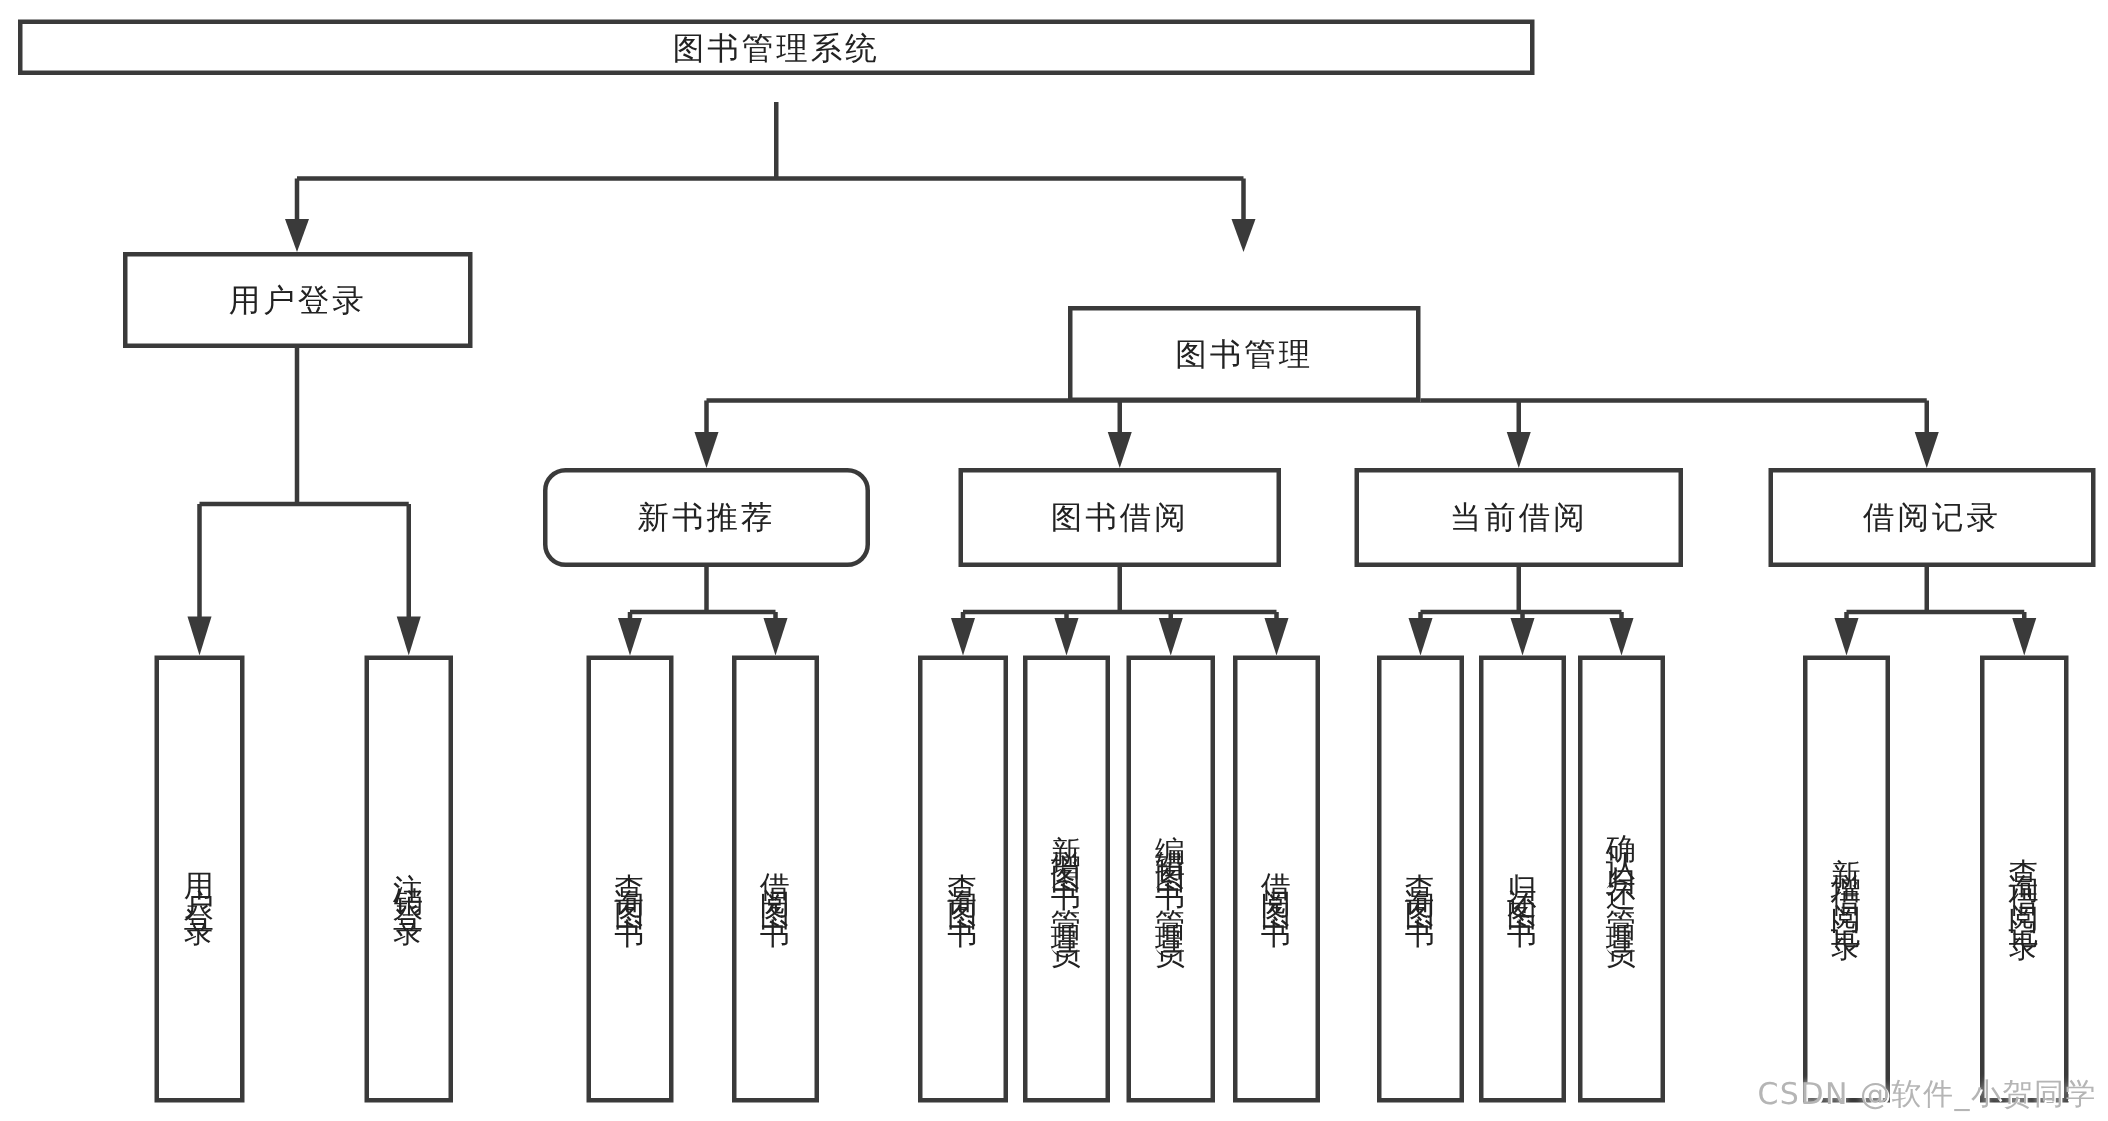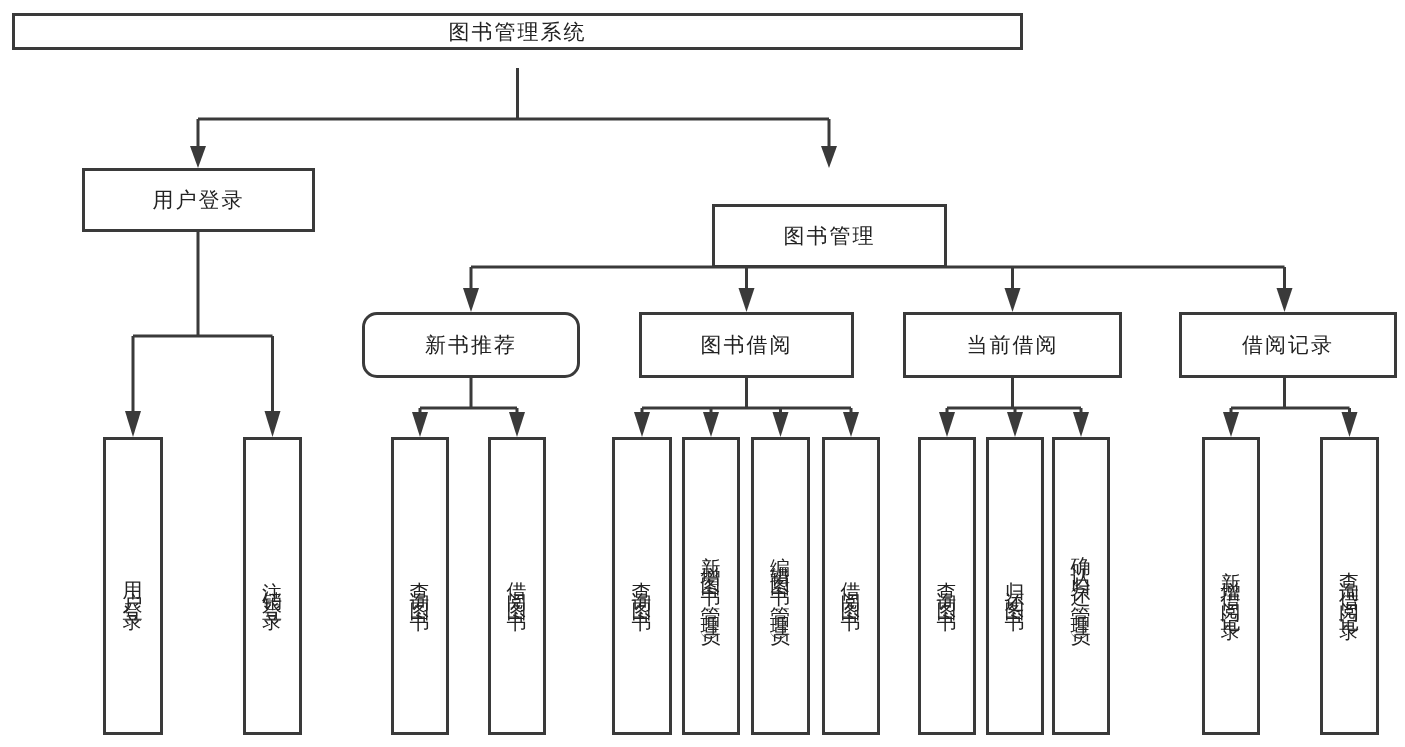--- a/index.html
+++ b/index.html
@@ -160,14 +160,15 @@
     <span>确认归还（管理员）</span>
   </div>
 
   <div class="node leaf" style="left:1202px;top:437px;width:58px;height:298px;">
     <span>新增借阅记录</span>
   </div>
   <div class="node leaf" style="left:1320px;top:437px;width:59px;height:298px;">
     <span>查询借阅记录</span>
   </div>
 
+  <div class="watermark">CSDN @软件_小贺同学</div>
 
 </div>
 
 </body></html>

